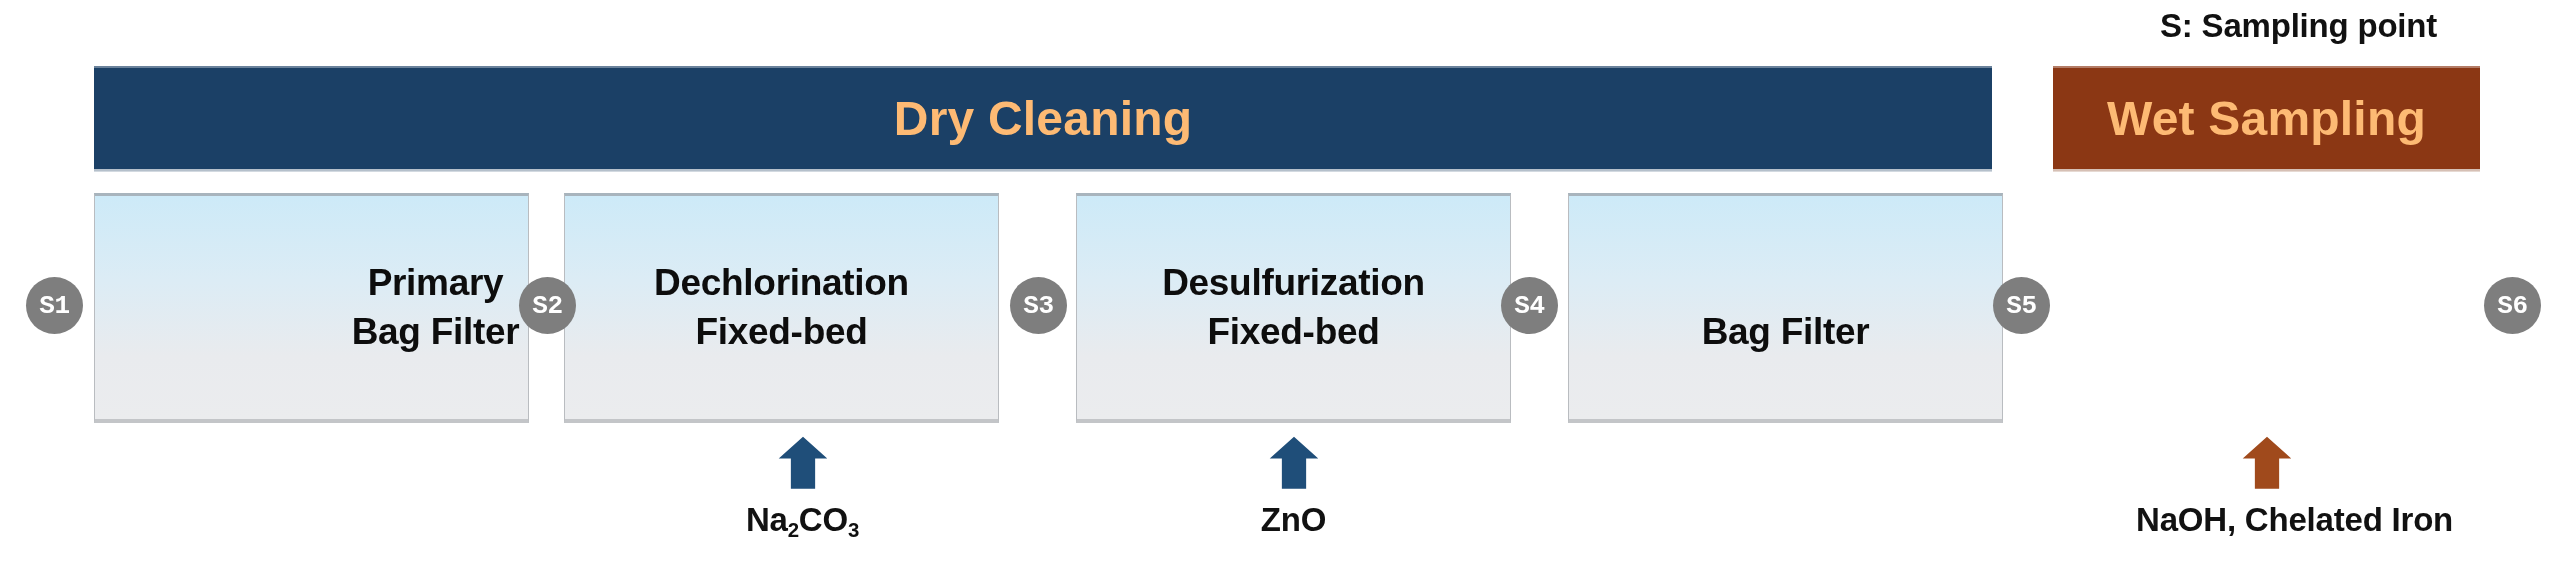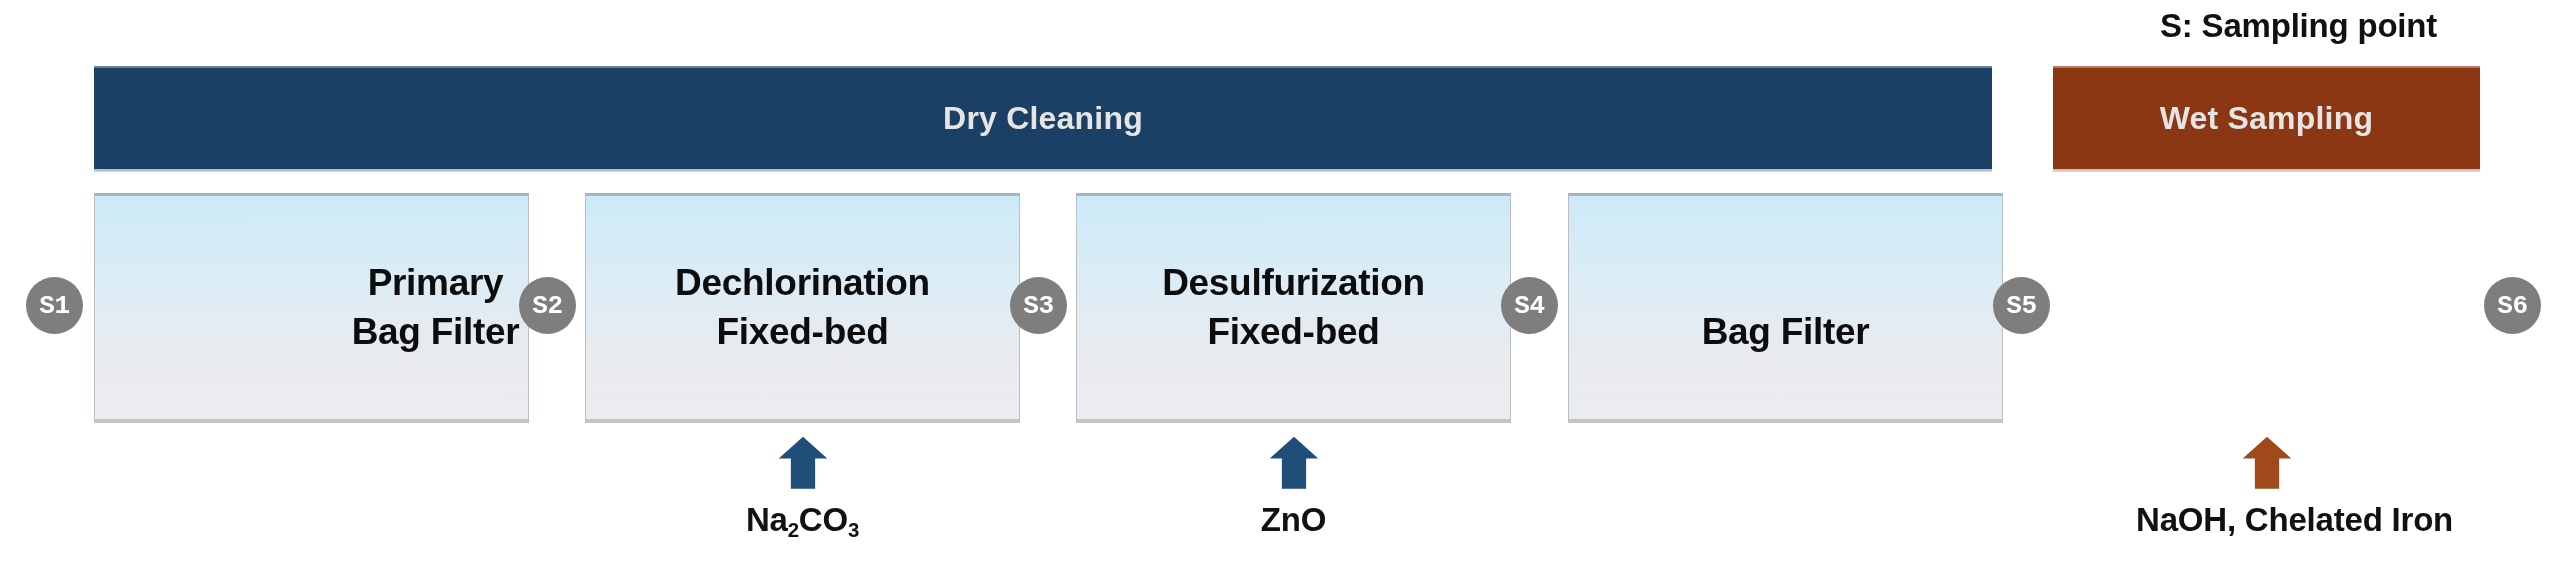--- a/index.html
+++ b/index.html
@@ -34,22 +34,22 @@
     white-space: nowrap;
   }
 
   
   .banner {
     position: absolute;
     box-sizing: border-box;
     display: flex;
     align-items: center;
     justify-content: center;
-    color: #e5e5e5;
-    font-size: 32px;
+    color: #fdba74;
+    font-size: 48px;
     font-weight: 700;
     letter-spacing: 0.2px;
     border-top: 2.6px solid rgba(255,255,255,0.35);
     box-shadow: 0 2.6px 0 0 rgba(120,140,160,0.55);
   }
   .banner--dry {
     left: 94px;
     top: 66px;
     width: 1898px;
     height: 103px;
@@ -162,21 +162,21 @@
 
   <div class="process-row">
 
     <div class="unit unit--dry" style="left:94px; width:435px;justify-content:flex-end;">
       <div class="unit-label">
         <span>Primary</span><br>
         <span>Bag Filter</span>
       </div>
     </div>
 
-    <div class="unit unit--dry" style="left:585px; width:435px;">
+    <div class="unit unit--dry" style="left:564px; width:435px;">
       <div class="unit-label">
         <span>Dechlorination</span><br>
         <span>Fixed-bed</span>
       </div>
     </div>
 
     <div class="unit unit--dry" style="left:1076px; width:435px;">
       <div class="unit-label">
         <span>Desulfurization</span><br>
         <span>Fixed-bed</span>

